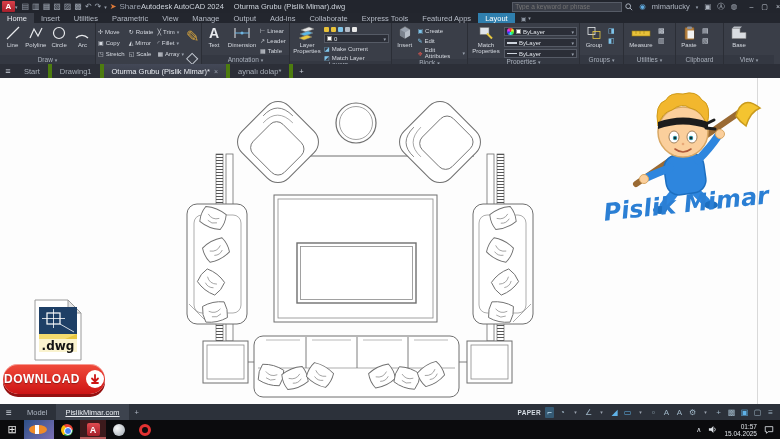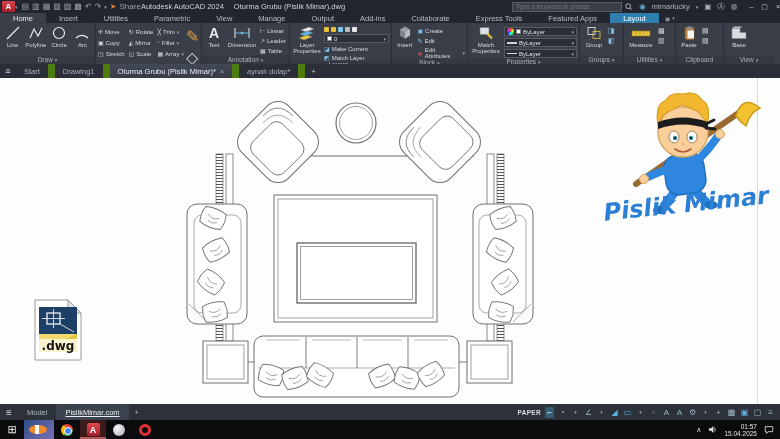--- a/index.html
+++ b/index.html
@@ -19,21 +19,21 @@
   .title-center { flex:1; display:flex; justify-content:flex-start; gap:10px; color:#cdd3db; white-space:nowrap;}
   .search-box { display:flex; align-items:center; background:#3a3e48; border:1px solid #565b66;
     height:10px; width:110px; padding:0 2px; margin-right:3px;}
   .search-box input { background:transparent; border:none; outline:none; color:#9aa2ae;
     font-size:6.5px; width:100%; font-family:"Liberation Sans",sans-serif;}
   .tb-right { display:flex; align-items:center; gap:6px; margin-right:4px; color:#aeb5c0;}
   .winbtns { display:flex; gap:8px; margin-left:8px; font-size:7px; color:#c2c8d2;}
   
   .tabrow { position:absolute; left:0; top:13px; width:780px; height:10px; background:#23262e;
     display:flex; align-items:stretch; font-size:7.5px; color:#b6bcc7;}
-  .rtab { padding:0 13px; display:flex; align-items:center; cursor:default;}
+  .rtab { padding:0 7px; display:flex; align-items:center; cursor:default;}
   .rtab.active { background:#3a3e48; color:#e6e9ee; }
   .rtab.layout { background:#2f7fae; color:#fff; }
   .wsicon { display:flex; align-items:center; gap:2px; padding:0 6px; color:#8d95a1; font-size:6px;}
   
   .ribbon { position:absolute; left:0; top:23px; width:780px; height:41px; background:#3a3e48;
     display:flex; }
   .panel { position:relative; border-right:1px solid #2b2e36; display:flex; flex-direction:column; }
   .panel-body { flex:1; display:flex; align-items:flex-start; padding:2px 2px 0 2px; gap:2px;}
   .panel-label { height:9px; display:flex; align-items:center; justify-content:center; gap:2px;
     font-size:6.5px; color:#aab1bc; background:#343842;}
@@ -48,21 +48,21 @@
     height:9px; padding:0 2px; font-size:6px; color:#dfe3e9;}
   .sq { display:inline-block; width:5px; height:5px; background:#fff; border:1px solid #888;}
   .caret { font-size:5px; color:#9aa2ae; }
   .lrow { display:flex; align-items:center; gap:2px; font-size:6px; color:#d5d9e0;}
   .dotrow { display:flex; gap:2px; }
   .dot { width:5px; height:5px; border-radius:1px; }
   
   .filetabs { position:absolute; left:0; top:64px; width:780px; height:14px; background:#2c2f38;
     display:flex; align-items:stretch; font-size:7.5px; color:#a9b0ba;}
   .ft-menu { width:16px; display:flex; align-items:center; justify-content:center; color:#cfd5de; font-size:9px;}
-  .ftab { padding:0 8px; display:flex; align-items:center; gap:4px; border-right:7px solid #4d7c0f;}
+  .ftab { padding:0 8px; display:flex; align-items:center; gap:4px; border-right:4px solid #4d7c0f;}
   .ftab.active { background:linear-gradient(#434857,#383c46); color:#e8ebf0; }
   .ftab .x { color:#9aa2ae; font-size:7px;}
   .ft-add { width:16px; display:flex; align-items:center; justify-content:center; color:#cfd5de;}
   
   .canvas { position:absolute; left:0; top:78px; width:780px; height:326px; background:#fdfdfd; }
   .paper-edge { position:absolute; left:757px; top:0; width:1px; height:326px; background:#d9d9d9; }
   .drawing { position:absolute; left:0; top:0; }
   .logo { position:absolute; left:594px; top:6px; width:186px; height:140px; }
   .dwgicon { position:absolute; left:30px; top:220px; width:56px; height:64px; }
   .dl-btn { position:absolute; left:3px; top:286px; width:102px; height:30px; border-radius:16px;
@@ -644,20 +644,28 @@
       <rect x="17" y="15" width="13" height="11" fill="none" stroke="#fff" stroke-width="1.2"></rect>
       <line x1="23.5" y1="11" x2="23.5" y2="30" stroke="#fff" stroke-width="0.8"></line>
       <line x1="12" y1="20.5" x2="35" y2="20.5" stroke="#fff" stroke-width="0.8"></line>
       <line x1="30" y1="26" x2="44" y2="34" stroke="#fff" stroke-width="0.8"></line>
       <path d="M9,36 H47 V52 H9 Z" fill="#e7c63f"></path>
       <path d="M9,36 L47,36 L9,52 Z" fill="#f3da6e"></path>
       <rect x="9" y="41" width="38" height="13" fill="#faf3cf"></rect>
       <text x="28" y="51.5" text-anchor="middle" font-size="12" font-weight="bold" fill="#141414" font-family="DejaVu Sans, sans-serif">.dwg</text>
     </svg>
 
+    <div class="dl-btn">
+      <span class="t">DOWNLOAD</span>
+      <span class="dl-circ">
+        <svg width="10" height="10" viewBox="0 0 10 10">
+            <path d="M5,1 V6 M2,4.5 L5,7.5 L8,4.5 M2,9 H8" stroke="#cd1414" stroke-width="1.8" fill="none" stroke-linecap="round" stroke-linejoin="round"></path>
+          </svg>
+      </span>
+    </div>
   </div>
 
   <div class="layoutbar">
     <div class="lb-menu">≡</div>
     <div class="ltab">
         <span>Model</span>
       </div>
     <div class="ltab active">
         <span>PislikMimar.com</span>
       </div>

